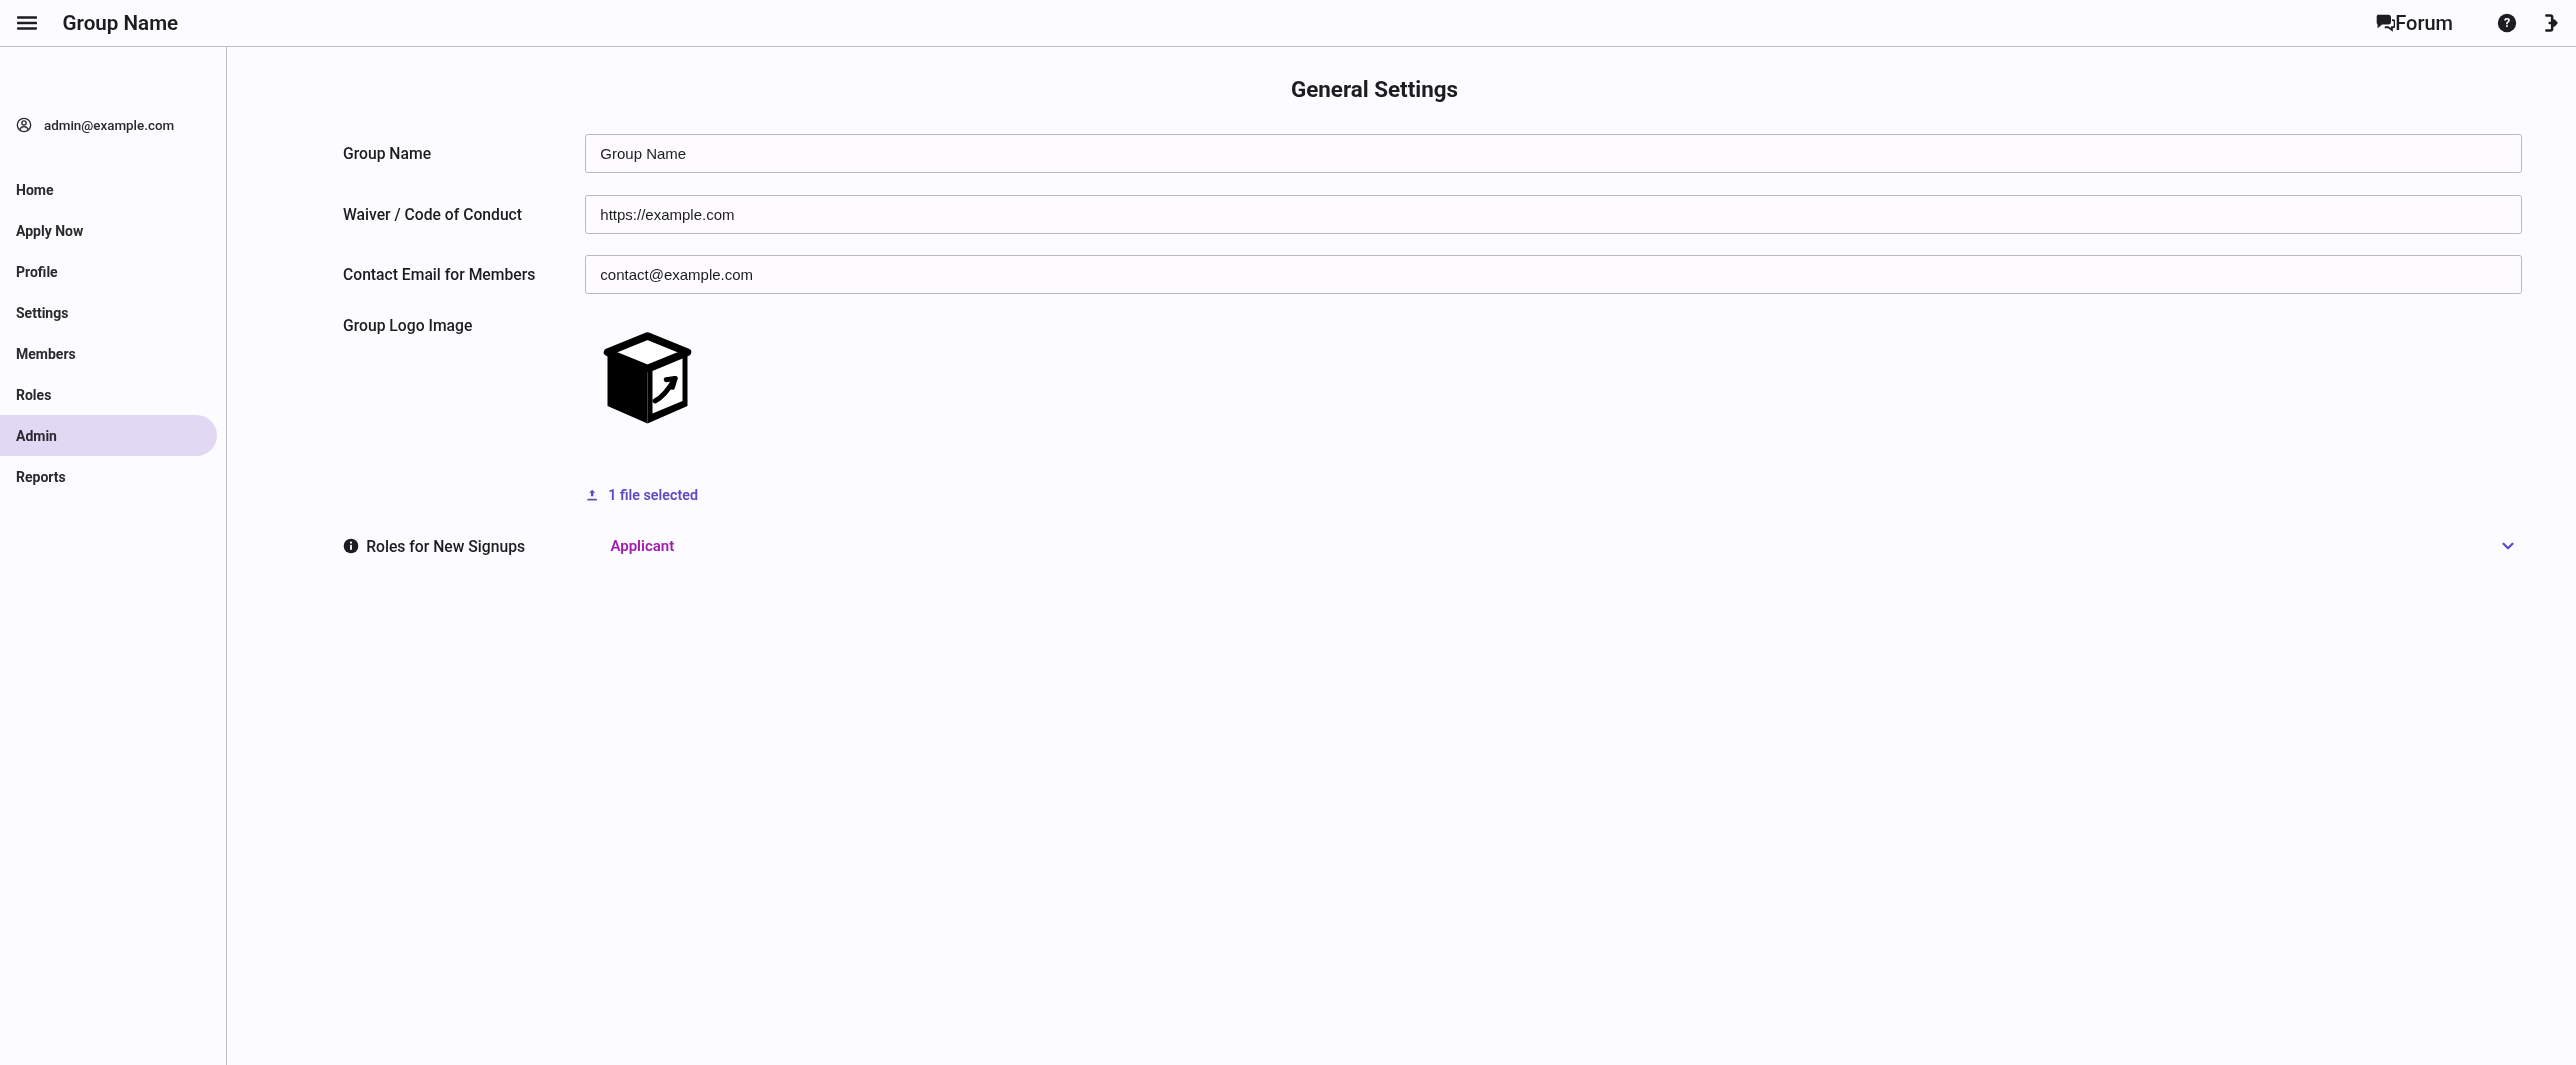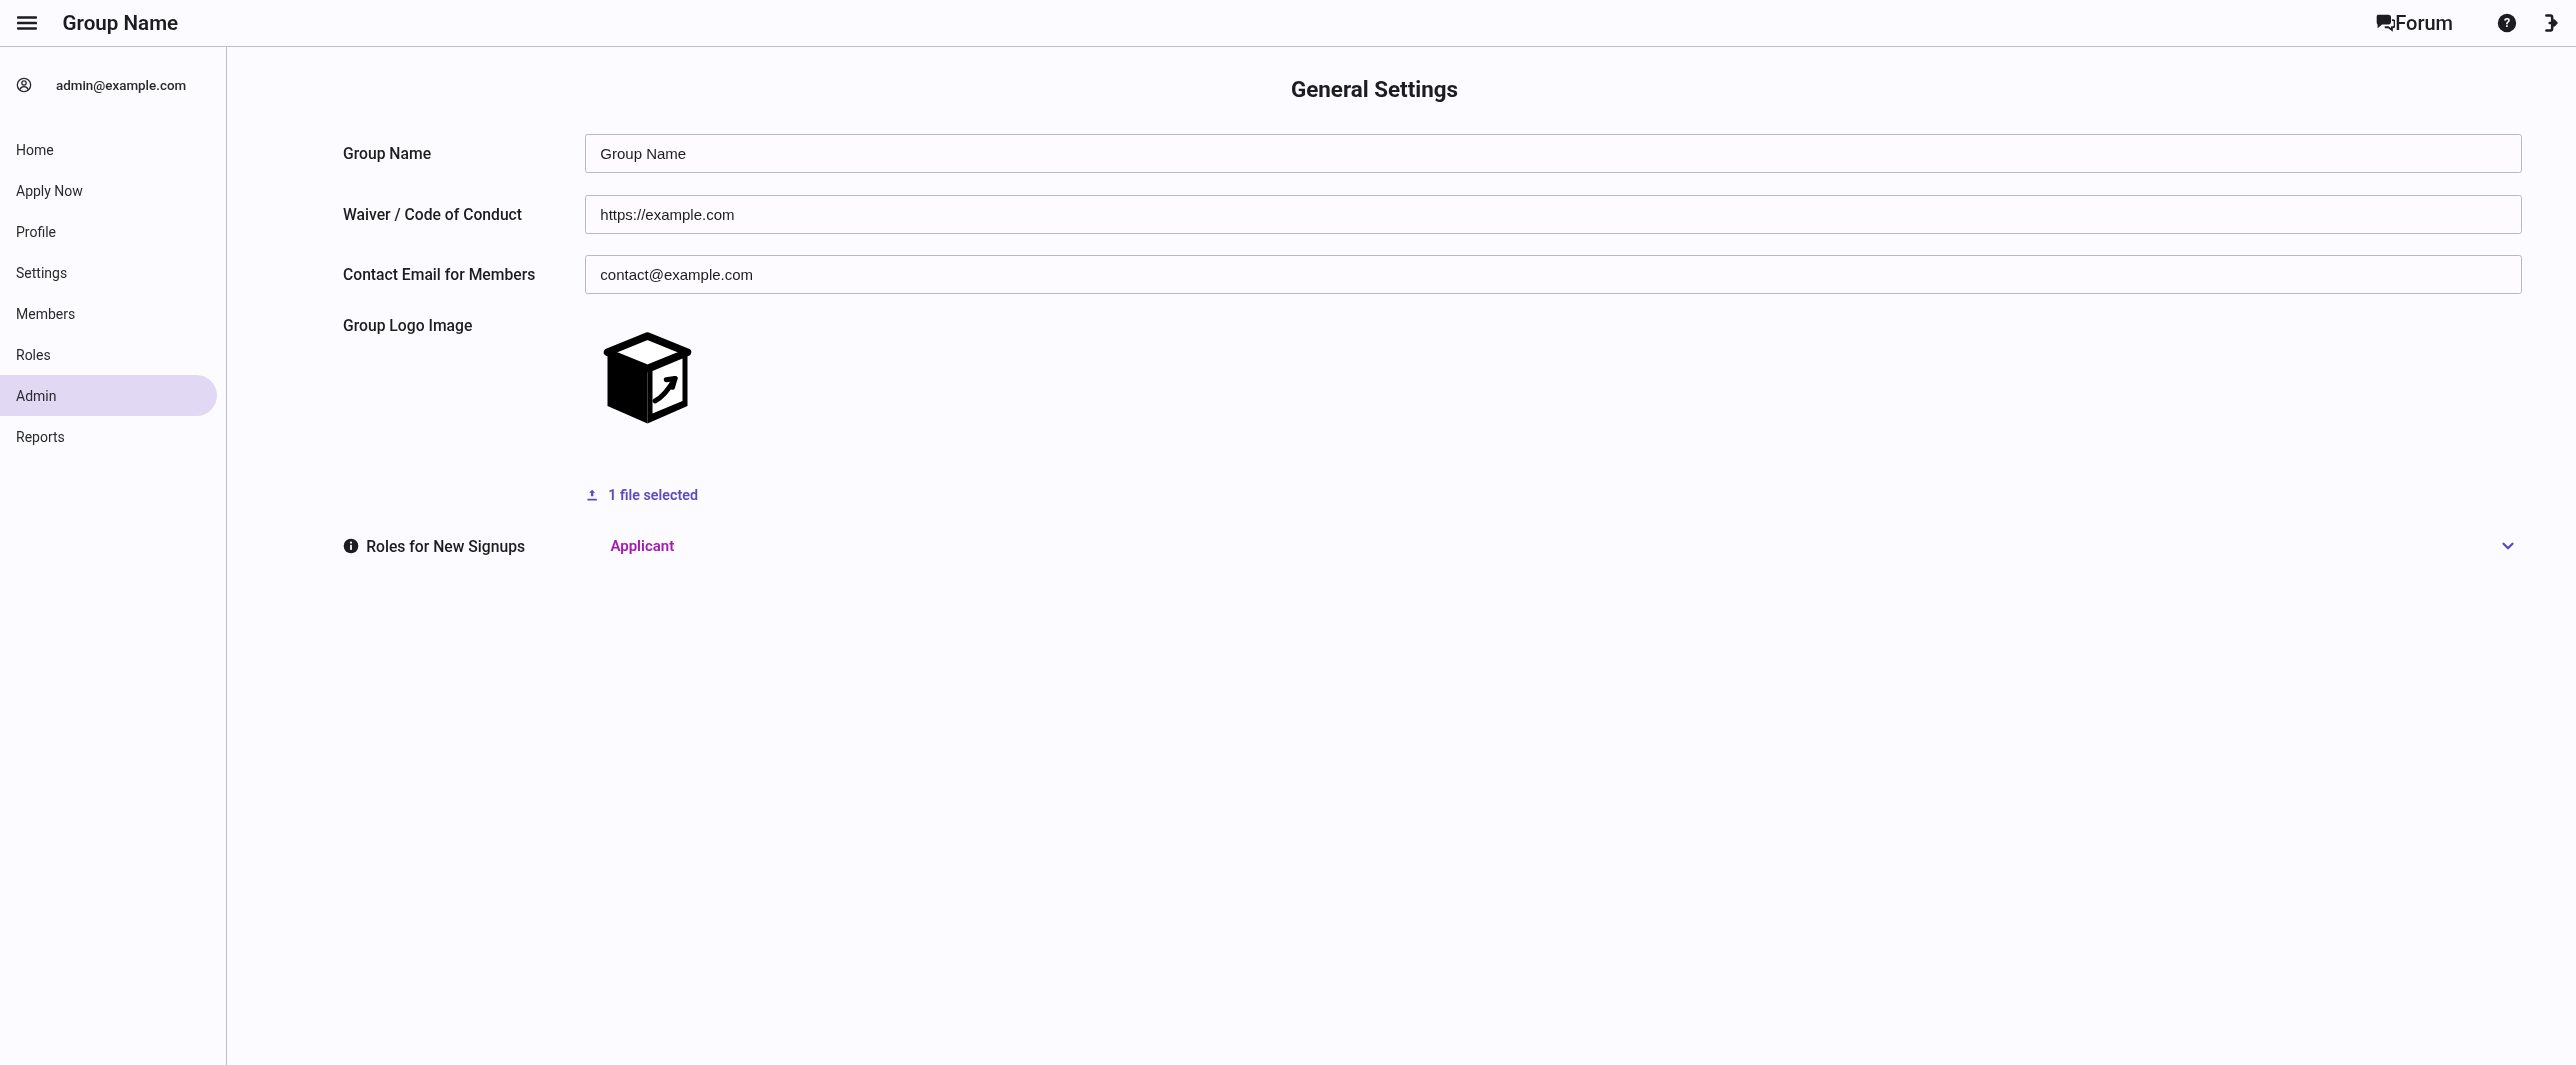--- a/index.html
+++ b/index.html
@@ -53,35 +53,36 @@
   }
 
   
   .sidebar {
     width: 227px;
     border-right: 0.9px solid #bfbfc7;
     background: #fcfbff;
     padding-top: 30px;
   }
   .sidebar .user {
-    display: flex; align-items: center; gap: 24px;
+    display: flex; align-items: center; gap: 12px;
     padding: 0 16px;
     font-size: 13.4px;
     font-weight: 500;
     color: #2a2a2e;
     margin-bottom: 36px;
+    margin-top: 40px;
   }
   .sidebar nav {
     display: flex; flex-direction: column;
   }
   .sidebar nav a {
     display: block;
     padding: 12.5px 16px;
     font-size: 14px;
-    font-weight: 400;
+    font-weight: 700;
     color: #2a2a2e;
     text-decoration: none;
     border-radius: 0 21.5px 21.5px 0;
     margin-right: 9px;
     cursor: pointer;
   }
   .sidebar nav a.active {
     background: #e1d9f4;
   }
 

